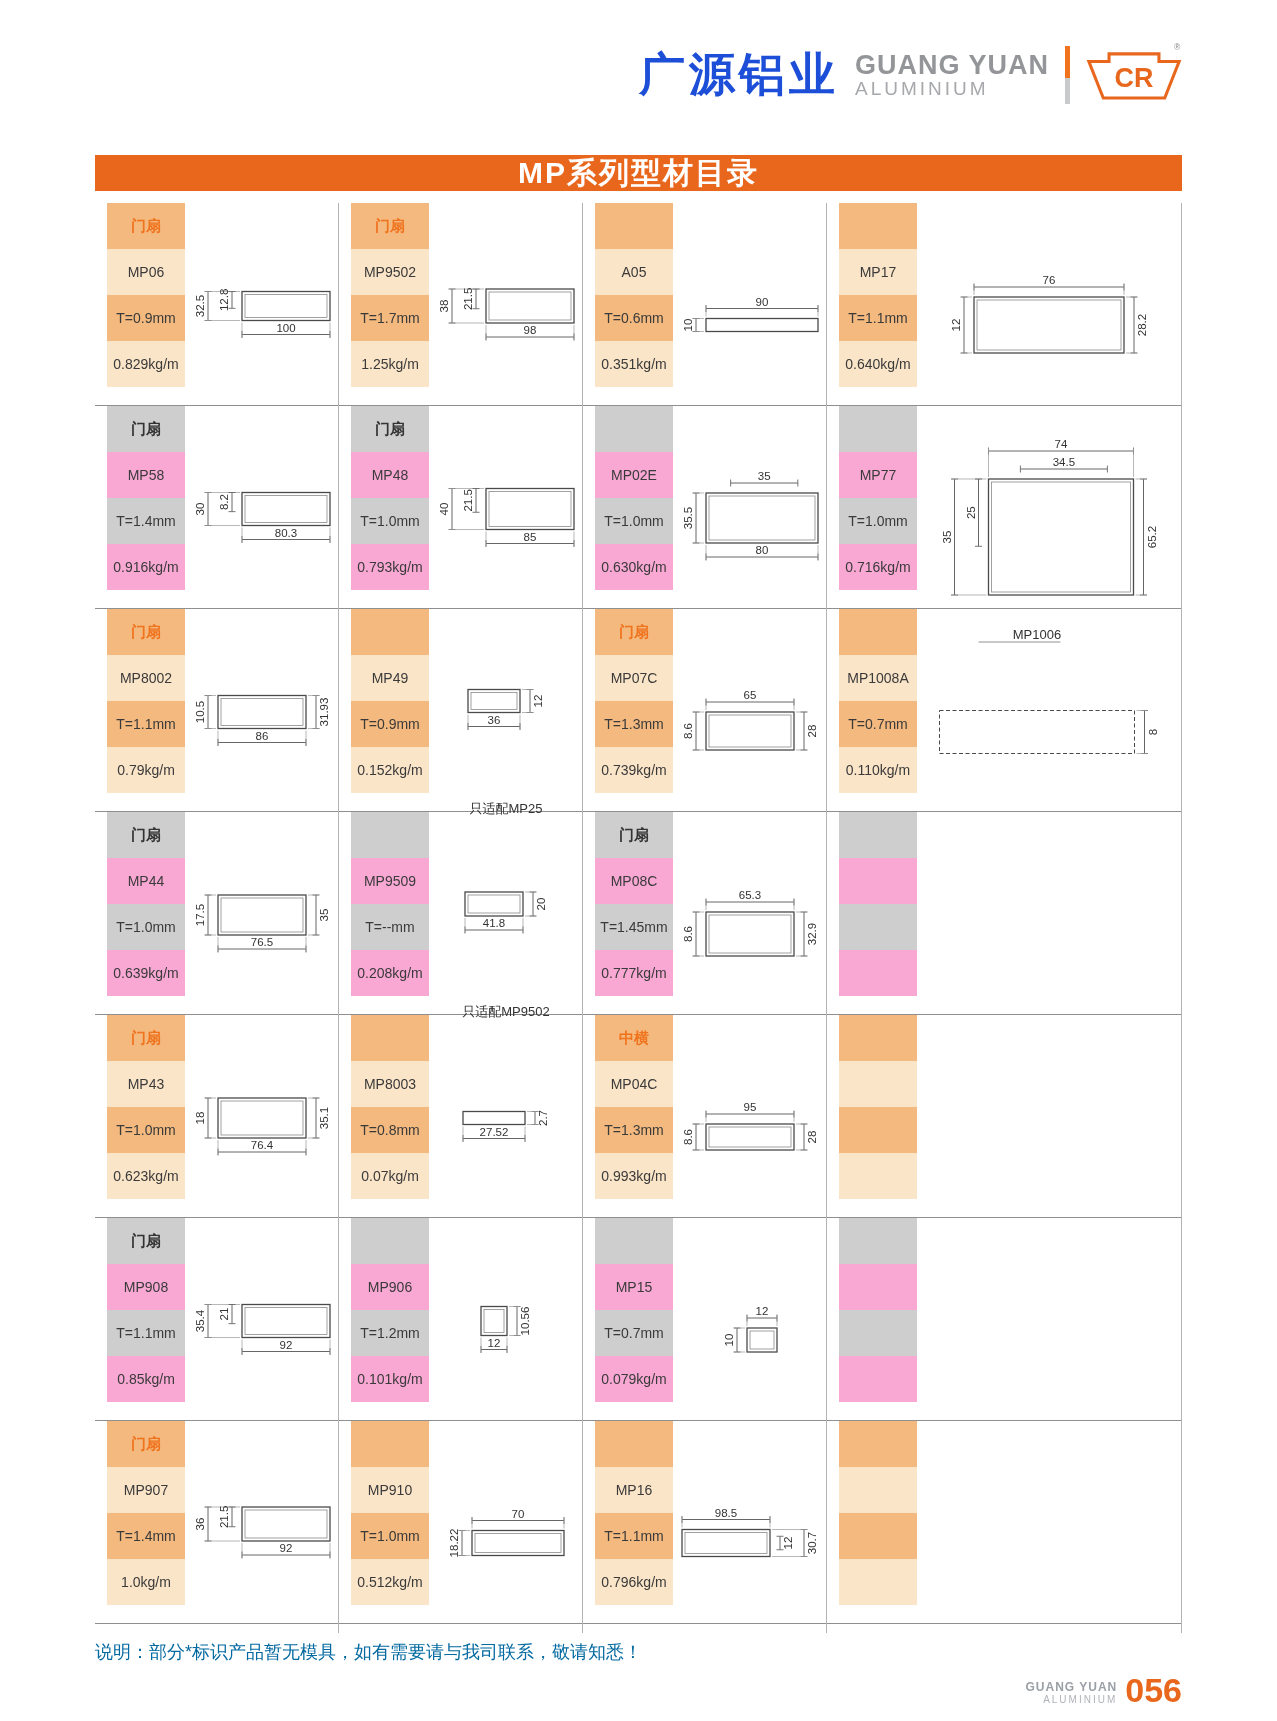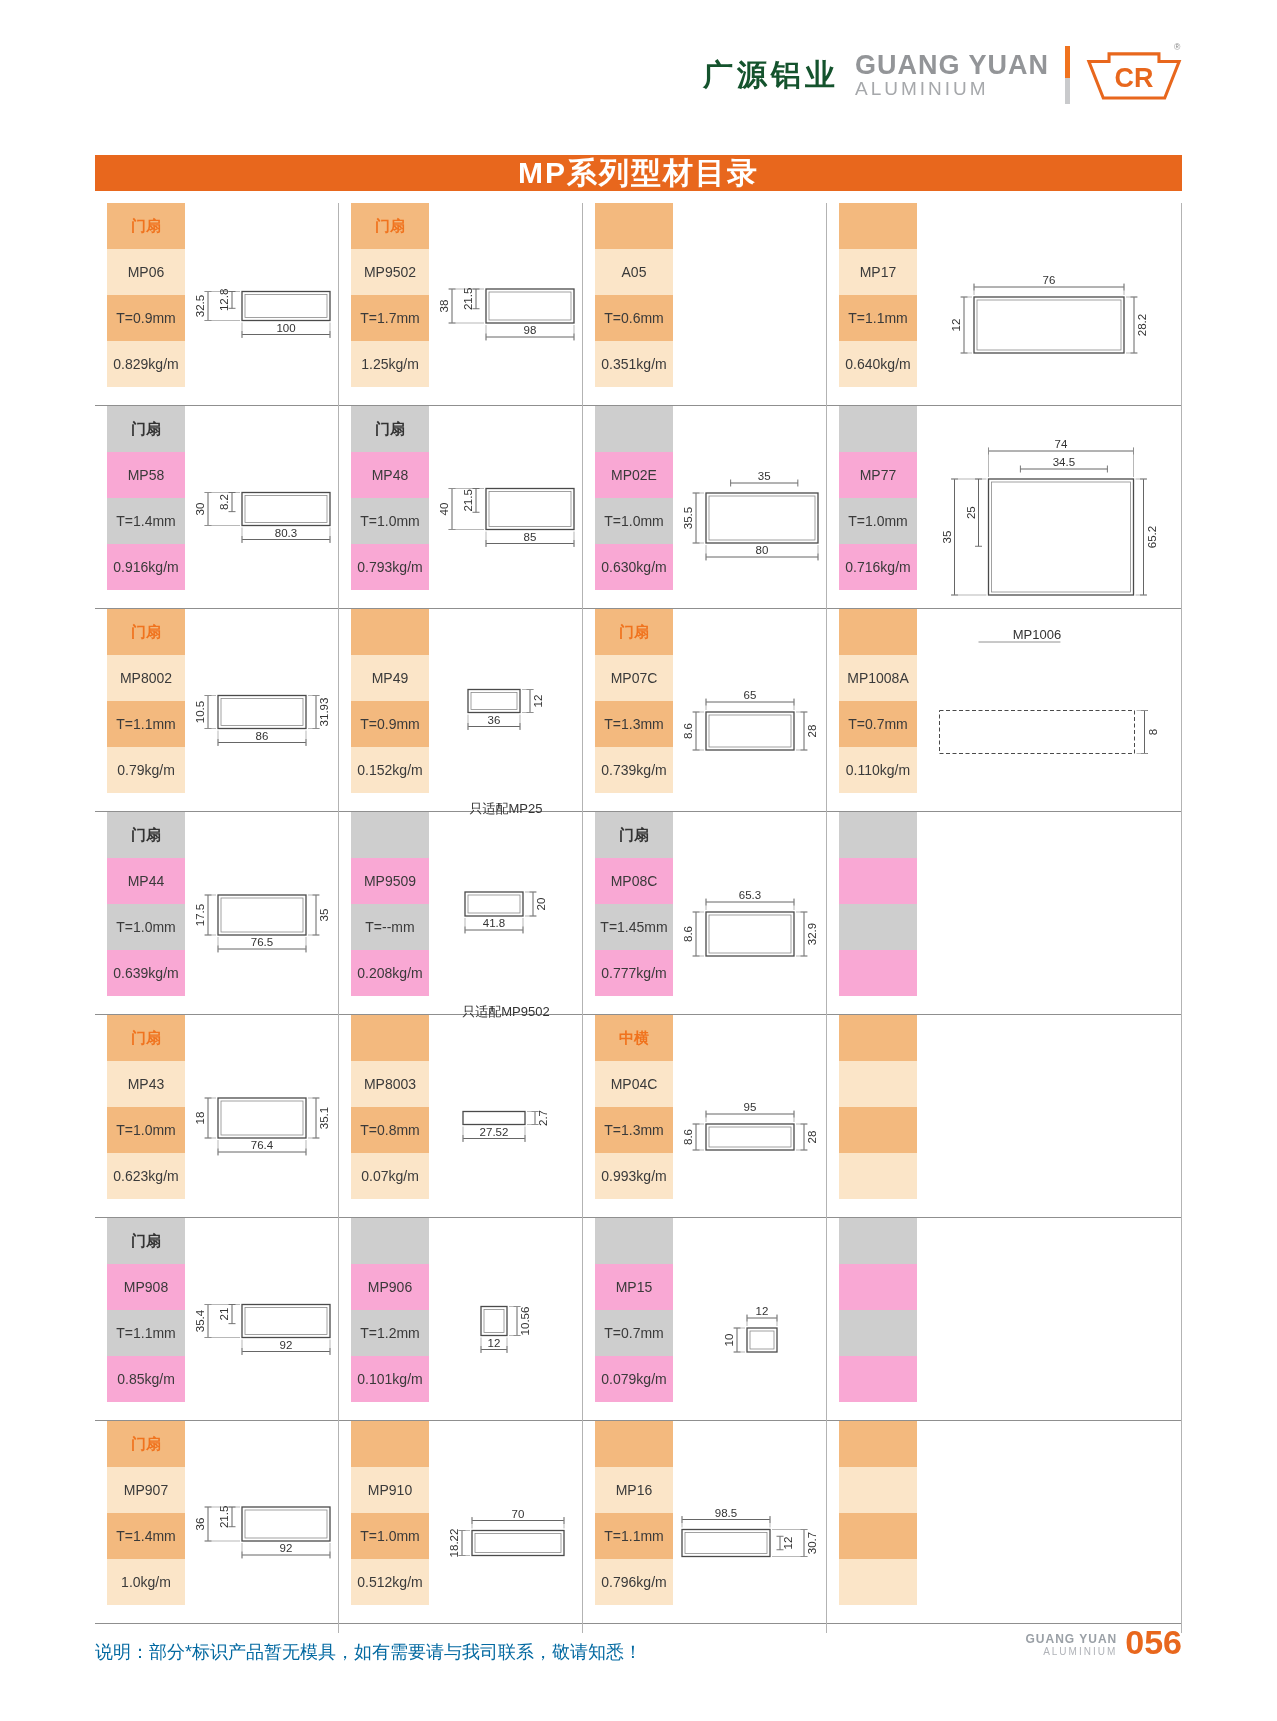--- a/index.html
+++ b/index.html
@@ -1,21 +1,21 @@
 <!DOCTYPE html>
 <html><head>
 <meta charset="utf-8">
 <style>
   * { margin:0; padding:0; box-sizing:border-box; }
   body { width:1277px; height:1721px; background:#fff; font-family:"Liberation Sans","DejaVu Sans",sans-serif; color:#333; }
   .page { position:relative; width:1277px; height:1721px; background:#fff; overflow:hidden; }
 
   
   .hdr { position:absolute; top:42px; right:95px; display:flex; align-items:center; gap:16px; }
-  .brand-cn { color:#14532d; font-size:30px; font-weight:bold; letter-spacing:4px; }
+  .brand-cn { color:#1d4ed8; font-size:46px; font-weight:bold; letter-spacing:4px; }
   .brand-en-block { display:flex; flex-direction:column; line-height:1.05; }
   .brand-en { color:#939598; font-weight:bold; font-size:27px; letter-spacing:1px; }
   .brand-sub { color:#a6a8ab; font-size:19px; letter-spacing:3px; }
   .brand-divider { width:5px; height:58px; background:linear-gradient(#f0731e 0 55%,#c9cacc 55% 100%); }
 
   
   .title-bar { position:absolute; left:95px; top:155px; width:1087px; height:36px; background:#e8671d;
     display:flex; align-items:center; justify-content:center; color:#fff; font-size:30px; font-weight:bold; letter-spacing:2px; }
 
   
@@ -35,21 +35,21 @@
   .theme-gray .cell-cat span { color:#333; }
   .drawing-area { flex:1; display:flex; align-items:center; justify-content:center;margin-top:16px; }
   svg text { font-family:"Liberation Sans","DejaVu Sans",sans-serif; }
 
   
   .foot-note { position:absolute; left:95px; top:1640px; width:1087px; text-align:left; font-size:18px; color:#0369a1; }
   .foot-right { position:absolute; right:95px; top:1628px; display:flex; align-items:flex-end; gap:8px; }
   .foot-brand { display:flex; flex-direction:column; align-items:flex-end; line-height:1.1; }
   .foot-brand-en { color:#9aA0a6; font-weight:bold; font-size:12px; letter-spacing:1px; }
   .foot-brand-sub { color:#b0b3b8; font-size:10px; letter-spacing:2px; }
-  .page-num { color:#e8671d; font-size:34px; font-weight:bold; line-height:0.85; }
+  .page-num { color:#e8671d; font-size:34px; font-weight:bold; line-height:0.85;margin-top:48px; }
 </style>
 </head>
 <body>
 
 <div class="page">
 
   <header class="hdr">
     <span class="brand-cn">广源铝业</span>
     <div class="brand-en-block">
       <span class="brand-en">GUANG YUAN</span>
@@ -152,20 +152,37 @@
             </div>
             <div class="lcell cell-code orange-light">
               <span>A05</span>
             </div>
             <div class="lcell cell-thick orange-dark">
               <span>T=0.6mm</span>
             </div>
             <div class="lcell cell-weight orange-light">
               <span>0.351kg/m</span>
             </div>
+          </div>
+          <div class="drawing-area">
+            <svg viewBox="0 0 148 196" width="148" height="196">
+              <rect x="30" y="99.5" width="112" height="13" fill="none" stroke="#4a4a4a" stroke-width="1.3"></rect>
+              <line x1="30" y1="89.5" x2="142" y2="89.5" stroke="#666" stroke-width="1"></line>
+              <line x1="30" y1="86" x2="30" y2="93" stroke="#666" stroke-width="0.9"></line>
+              <line x1="142" y1="86" x2="142" y2="93" stroke="#666" stroke-width="0.9"></line>
+              <line x1="30" y1="86.5" x2="30" y2="97.5" stroke="#999" stroke-width="0.7"></line>
+              <line x1="142" y1="86.5" x2="142" y2="97.5" stroke="#999" stroke-width="0.7"></line>
+              <text font-size="11.5" fill="#333" text-anchor="middle" x="86" y="86.5">90</text>
+              <line x1="20" y1="99.5" x2="20" y2="112.5" stroke="#666" stroke-width="1"></line>
+              <line x1="16.5" y1="99.5" x2="23.5" y2="99.5" stroke="#666" stroke-width="0.9"></line>
+              <line x1="16.5" y1="112.5" x2="23.5" y2="112.5" stroke="#666" stroke-width="0.9"></line>
+              <line x1="17" y1="99.5" x2="28" y2="99.5" stroke="#999" stroke-width="0.7"></line>
+              <line x1="17" y1="112.5" x2="28" y2="112.5" stroke="#999" stroke-width="0.7"></line>
+              <text font-size="11.5" fill="#333" text-anchor="middle" transform="translate(16 106) rotate(-90)">10</text>
+            </svg>
           </div>
         </div>
         <div class="group">
           <div class="label-stack">
             <div class="lcell cell-cat orange-dark">
               <span></span>
             </div>
             <div class="lcell cell-code orange-light">
               <span>MP17</span>
             </div>

